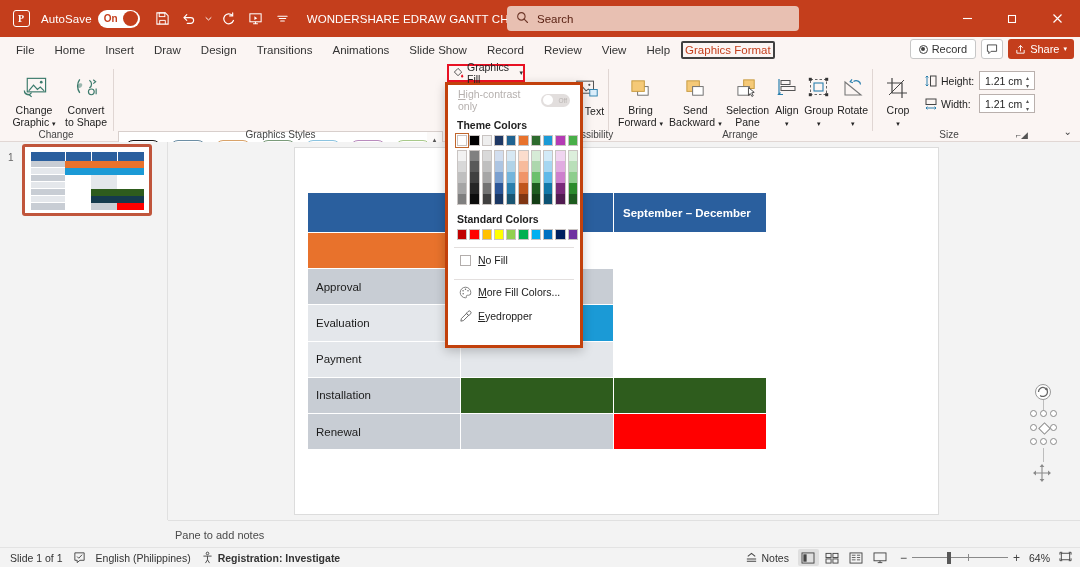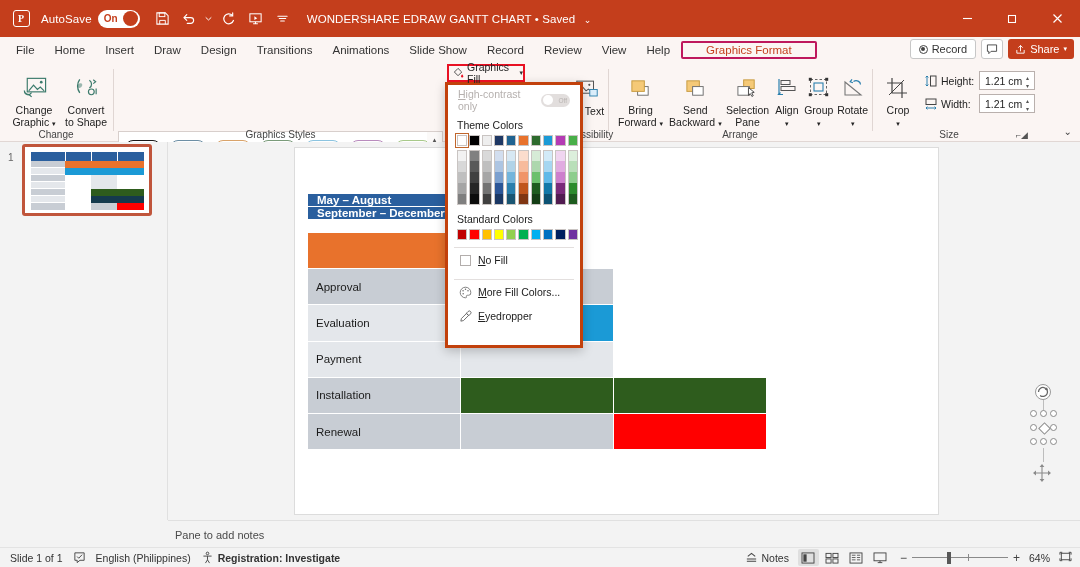--- a/index.html
+++ b/index.html
@@ -64,21 +64,21 @@
   .tabbar {
     position:absolute; left:0; top:37px; width:1080px; height:26px;
     background:#fbf5f3; display:flex; align-items:center;
   }
   .tab {
     font-size:11.5px; color:#333; padding:3px 9px; margin:0 1px;
     cursor:pointer; border-radius:3px; white-space:nowrap;
   }
   .tab.highlighted {
     color:#c43e1c; font-weight:normal;
-    border:2px solid #be185d; border-radius:2px; padding:1px 23px;
+    border:2px solid #404040; border-radius:2px; padding:1px 2px;
   }
   .tabbar-right { position:absolute; right:6px; top:2px; display:flex; align-items:center; gap:5px; }
   .btn-record {
     display:flex; align-items:center; gap:4px; height:20px; padding:0 8px;
     border:1px solid #c7c7c7; border-radius:3px; background:#fff;
     font-size:11px; color:#333; cursor:pointer;
   }
   .rec-dot { width:9px; height:9px; border-radius:50%; border:1.6px solid #444; position:relative; }
   .rec-dot::after { content:''; position:absolute; left:1.5px; top:1.5px; width:4px; height:4px; border-radius:50%; background:#444; }
   .btn-comment {
@@ -169,21 +169,21 @@
   .dd-hc .t { font-size:10.5px; color:#b5b0ae; flex:1; }
   .dd-hc .t u { text-decoration:underline; }
   .hc-toggle {
     width:29px; height:13px; border-radius:7px; background:#e2dedd;
     position:relative; display:flex; align-items:center; justify-content:flex-end;
   }
   .hc-toggle .k { width:10px; height:10px; border-radius:50%; background:#fff; position:absolute; left:2px; }
   .hc-toggle .tt { font-size:6.5px; color:#b9b4b2; margin-right:3px; }
 
   .dd-section-title {
-    font-size:10.5px; font-weight:normal; color:#222; padding:6px 0 4px 9px;
+    font-size:10.5px; font-weight:bold; color:#222; padding:6px 0 4px 9px;
   }
   .swatch-grid { padding-left:9px; }
   .swatch-row { display:flex; }
   .sw {
     width:11px; height:11px; margin-right:2px; border:1px solid #c9c4c2; cursor:pointer;
   }
   .sw.sel { outline:1px solid #c0662c; outline-offset:1px; }
   .swatch-variants { margin-top:4px; }
   .swatch-variants .sw { height:11px; border-top:none; border-bottom:none; }
   .swatch-variants .swatch-row:first-child .sw { border-top:1px solid #c9c4c2; }
@@ -215,21 +215,21 @@
   .canvas {
     position:absolute; left:168px; top:142px; width:912px; height:378px;
     background:#f3f3f3;
   }
   .slide {
     position:absolute; left:126px; top:5px; width:645px; height:368px;
     background:#fff; border:1px solid #dcdcdc;
   }
   .gantt { position:absolute; left:13px; top:45px; width:612px; height:290px; }
   .g-row { display:flex; height:36.2px; }
-  .g-head { height:40px;flex-direction:column; }
+  .g-head { height:40px; }
   .g-label {
     width:153px; background:#c8cdd4; color:#1b1b1b; font-size:11.5px;
     display:flex; align-items:center; padding-left:8px;
     border-bottom:1px solid #ffffff; border-right:1px solid #ffffff;
   }
   .g-label.alt { background:#e4e7eb; }
   .g-cell { width:153px; border-bottom:1px solid #fff; border-right:1px solid #fff; }
   .g-head .g-label, .g-head .g-cell {
     background:#2a5f9e; color:#fff; font-weight:bold; font-size:11.5px;
     display:flex; align-items:center; padding-left:9px; border-right:1px solid #fff;
@@ -326,20 +326,29 @@
           </svg>
       </div>
     </div>
     <span class="doc-title">
       <span>WONDERSHARE EDRAW GANTT CHART</span>
       <span> • </span>
       <span>Saved</span>
       <span class="chev">⌄</span>
     </span>
 
+    <div class="search-box">
+      <span class="sicon">
+        <svg width="13" height="13" viewBox="0 0 14 14">
+            <circle cx="5.8" cy="5.8" r="4" fill="none" stroke="#5a2113" stroke-width="1.2"></circle>
+            <path d="M8.8 8.8l3.6 3.6" stroke="#5a2113" stroke-width="1.2" stroke-linecap="round"></path>
+          </svg>
+      </span>
+      <span class="stext">Search</span>
+    </div>
 
     <div class="wincontrols">
       <div class="wbtn">
         <svg width="11" height="11" viewBox="0 0 11 11">
             <path d="M1 5.5h9" stroke="#fff" stroke-width="1.1"></path>
           </svg>
       </div>
       <div class="wbtn">
         <svg width="11" height="11" viewBox="0 0 11 11">
             <rect x="1.5" y="2.5" width="7" height="7" fill="none" stroke="#fff" stroke-width="1.05"></rect>

